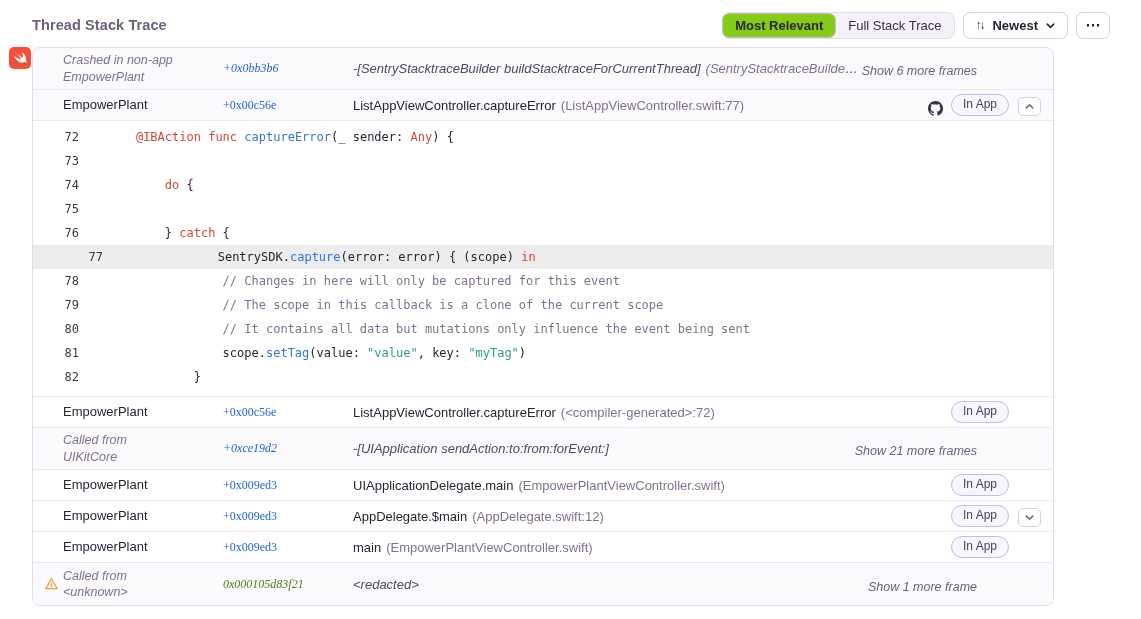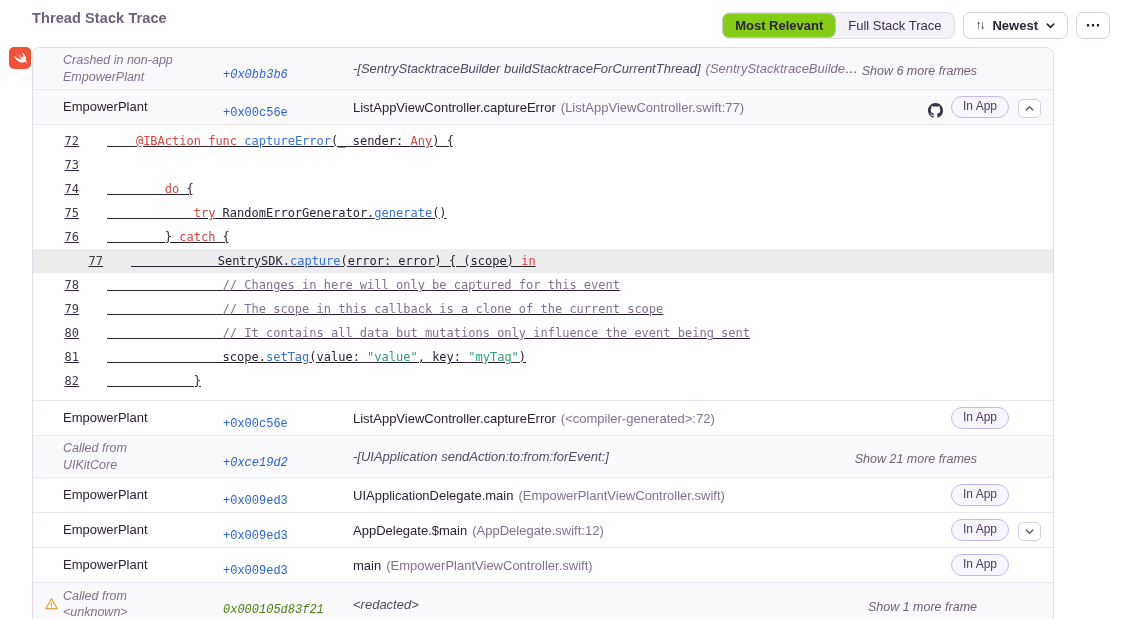--- a/index.html
+++ b/index.html
@@ -3,21 +3,21 @@
 <meta charset="utf-8">
 <style>
   * { box-sizing: border-box; margin: 0; padding: 0; }
   html,body { width:1141px; height:619px; background:#ffffff; overflow:hidden;
     font-family:"Liberation Sans", sans-serif; color:#2b2233; }
 
   .stage { position:relative; width:1141px; height:619px; }
 
   
   .header { position:absolute; top:10px; left:32px; right:31px; height:30px;
-    display:flex; justify-content:space-between;gap:40px; }
+    display:flex; align-items:center; justify-content:space-between;gap:40px; }
   .title { font-size:14.5px; font-weight:700; color:#6d6079; letter-spacing:.1px; }
   .controls { display:flex; align-items:center; gap:8px; }
   .segmented { display:flex; align-items:center; background:#f4f2f8;
     border:1px solid #e3dcea; border-radius:8px; }
   .seg { border:1px solid transparent; background:transparent; border-radius:7px;
     padding:4px 12px; font-size:13px; color:#3a3046; cursor:pointer;
     font-family:inherit; white-space:nowrap; }
   .seg.active { background:#84cc16; border-color:#c8bfd5; font-weight:700; color:#2b2233; margin:-1px; }
   .btn { display:flex; align-items:center; gap:7px; background:#fff; border:1px solid #d6cfe0;
     border-radius:7px; padding:4px 11px; font-size:13px; font-weight:700; color:#2b2233;
@@ -40,21 +40,21 @@
   .frame-row.non-app { background:#faf9fb; min-height:42px; }
   .frame-row.expanded { background:#faf9fb; }
 
   .col-module { width:190px; padding-left:30px; position:relative; flex-shrink:0;
     color:#2b2233; line-height:1.3; }
   .non-app .col-module { font-style:italic; color:#80708f; font-size:12.5px; }
   .warn-ico { position:absolute; left:11px; top:50%; transform:translateY(-50%);
     display:flex; }
 
   .col-address { width:130px; flex-shrink:0;
-    font-family:Liberation Mono, monospace; font-size:12px;margin-top:12px; }
+    font-family:Liberation Serif, serif; font-size:12px; }
   .addr-link { color:#2562d4; cursor:pointer; }
   .non-app .col-address { font-style:italic; }
   .addr-plain { color:#4d7c0f;text-align:center; }
 
   .col-function { flex:1; min-width:0; white-space:nowrap; overflow:hidden;
     text-overflow:ellipsis; color:#2b2233; }
   .non-app .col-function { font-style:italic; color:#4f4861; }
   .loc { color:#80708f; border-bottom:1px dashed #bcb1c9; margin-left:5px; cursor:pointer; }
 
   .col-right { margin-left:auto; display:flex; align-items:flex-end; gap:8px;
@@ -64,21 +64,21 @@
   .badge { border:1px solid #c4b9ee; background:#f7f6fe; color:#4d4158;
     border-radius:20px; padding:2px 11px 4px; font-size:12px; white-space:nowrap; }
   .exp-slot { width:24px; height:19px; display:flex; align-items:center; justify-content:center; }
   .exp-btn { width:23px; height:19px; border:1px solid #d6cfe0; border-radius:5px;
     background:#fff; display:flex; align-items:center; justify-content:center; cursor:pointer; }
   .gh { display:flex; cursor:pointer; }
 
   
   .code-block { background:#fff; border-bottom:1px solid #ece7f1; padding:4px 0 7px;
     font-family:"DejaVu Sans Mono", monospace; font-size:12px; line-height:24px; }
-  .code-line { display:flex; white-space:pre;text-decoration:underline; }
+  .code-line { display:flex; white-space:pre; }
   .code-line.hl { background:#ececec;padding-left:24px; }
   .ln { width:46px; flex-shrink:0; text-align:right; color:#3e3446; user-select:none; }
   .src { padding-left:28px; color:#2b2233; }
   .tok-kw  { color:#d6453c; }
   .tok-fn  { color:#3574d4; }
   .tok-str { color:#2f9e73; }
   .tok-cm  { color:#80708f; }
   .tok-pl  { color:#2b2233; }
 </style>
 </head>
@@ -146,21 +146,21 @@
                 </svg>
               </span>
             </button>
           </span>
         </div>
       </div>
       <div class="code-block">
         <div class="code-line"><span class="ln">72</span><span class="src"><span class="tok-pl">    </span><span class="tok-kw">@IBAction</span><span class="tok-pl"> </span><span class="tok-kw">func</span><span class="tok-pl"> </span><span class="tok-fn">captureError</span><span class="tok-pl">(_ sender: </span><span class="tok-kw">Any</span><span class="tok-pl">) {</span></span></div>
         <div class="code-line"><span class="ln">73</span><span class="src"></span></div>
         <div class="code-line"><span class="ln">74</span><span class="src"><span class="tok-pl">        </span><span class="tok-kw">do</span><span class="tok-pl"> {</span></span></div>
-        <div class="code-line"><span class="ln">75</span><span class="src"><span class="tok-pl">            </span><span class="tok-kw">try</span><span class="tok-pl"> RandomErrorGenerator.</span><span class="tok-fn">generate</span><span class="tok-pl">()</span></span></div>
+        <div class="code-line"><span class="ln">75</span></div>
         <div class="code-line"><span class="ln">76</span><span class="src"><span class="tok-pl">        } </span><span class="tok-kw">catch</span><span class="tok-pl"> {</span></span></div>
         <div class="code-line hl"><span class="ln">77</span><span class="src"><span class="tok-pl">            SentrySDK.</span><span class="tok-fn">capture</span><span class="tok-pl">(error: error) { (scope) </span><span class="tok-kw">in</span></span></div>
         <div class="code-line"><span class="ln">78</span><span class="src"><span class="tok-pl">                </span><span class="tok-cm">// Changes in here will only be captured for this event</span></span></div>
         <div class="code-line"><span class="ln">79</span><span class="src"><span class="tok-pl">                </span><span class="tok-cm">// The scope in this callback is a clone of the current scope</span></span></div>
         <div class="code-line"><span class="ln">80</span><span class="src"><span class="tok-pl">                </span><span class="tok-cm">// It contains all data but mutations only influence the event being sent</span></span></div>
         <div class="code-line"><span class="ln">81</span><span class="src"><span class="tok-pl">                scope.</span><span class="tok-fn">setTag</span><span class="tok-pl">(value: </span><span class="tok-str">"value"</span><span class="tok-pl">, key: </span><span class="tok-str">"myTag"</span><span class="tok-pl">)</span></span></div>
         <div class="code-line"><span class="ln">82</span><span class="src"><span class="tok-pl">            }</span></span></div>
       </div>
       <div class="frame-row">
         <div class="col-module">

